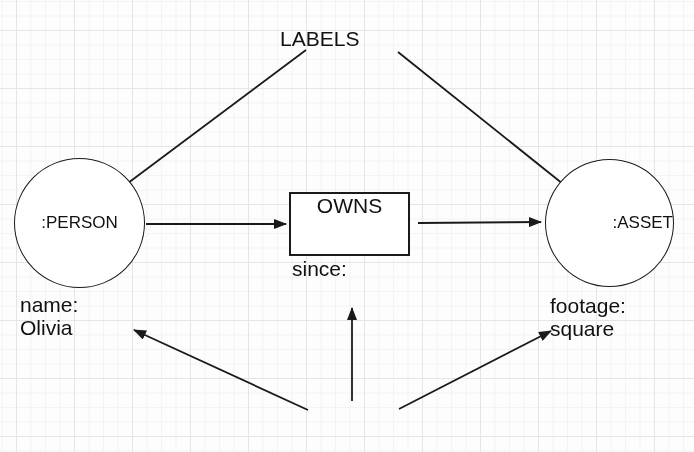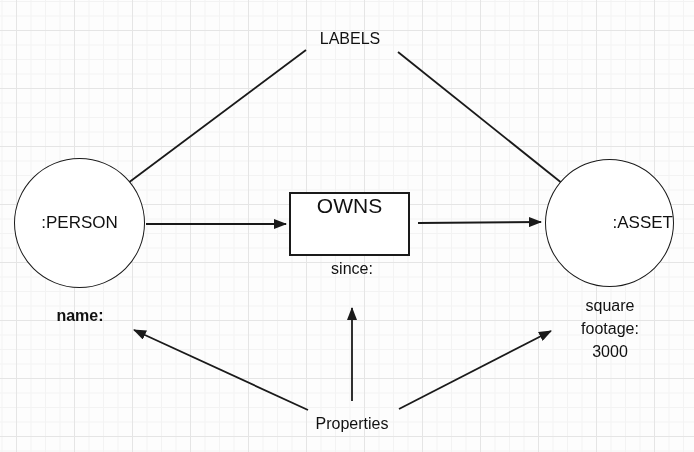--- a/index.html
+++ b/index.html
@@ -54,28 +54,28 @@
     border: 2px solid #1a1a1a;
     background: #ffffff;
     display: flex;
     align-items: flex-start;
     justify-content: center;
     font-size: 21px;
     box-sizing: border-box;
   }
   .txt {
     position: absolute;
-    text-align: center;
-    font-size: 16px;
+    text-align: left;
+    font-size: 21px;
     line-height: 23px;
     white-space: nowrap;
   }
   .txt.labels-title    { left: 280px; top: 27px;  width: 140px; }
   .txt.properties-title{ left: 282px; top: 412px; width: 140px; }
-  .txt.name-prop  { left: 20px;  top: 304px; width: 120px; font-weight: bold; }
+  .txt.name-prop  { left: 20px;  top: 293px; width: 120px; }
   .txt.since-prop { left: 292px; top: 257px; width: 120px; }
   .txt.sqft-prop  { left: 550px; top: 294px; width: 120px; }
 </style>
 </head>
 <body>
 
 <div class="canvas">
 
   <svg class="arrow-layer" width="694" height="452" viewBox="0 0 694 452" xmlns="http://www.w3.org/2000/svg">
     <defs>
@@ -107,25 +107,22 @@
   <div class="node-circle asset">
     <span>:ASSET</span>
   </div>
 
   <div class="txt since-prop">
     <div>since:</div>
   </div>
 
   <div class="txt name-prop">
     <div>name:</div>
+    <div>Olivia</div>
   </div>
 
   <div class="txt sqft-prop">
+    <div>footage:</div>
     <div>square</div>
-    <div>footage:</div>
-    <div>3000</div>
   </div>
 
-  <div class="txt properties-title">
-    <span>Properties</span>
-  </div>
 
 </div>
 
 </body></html>

